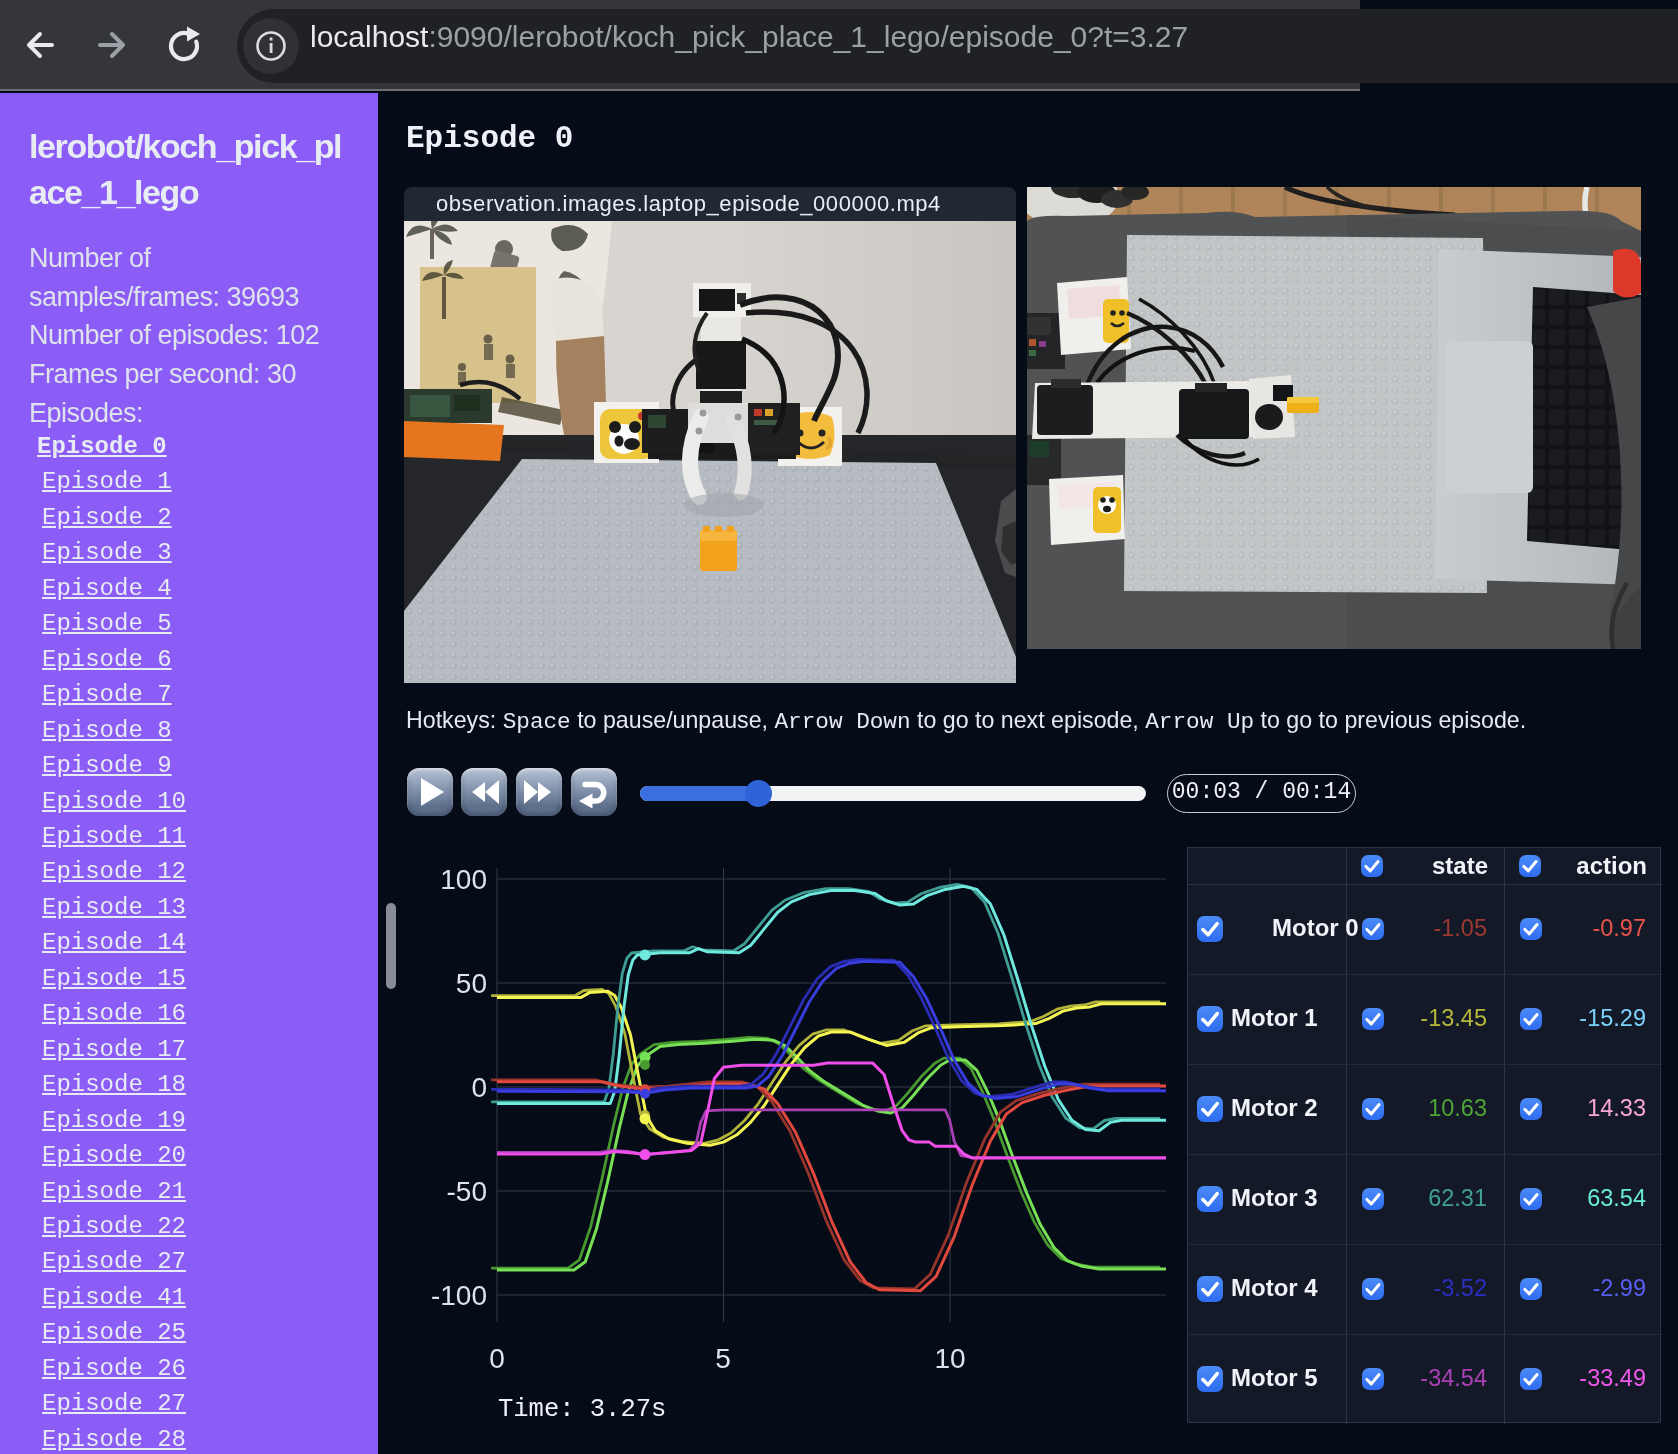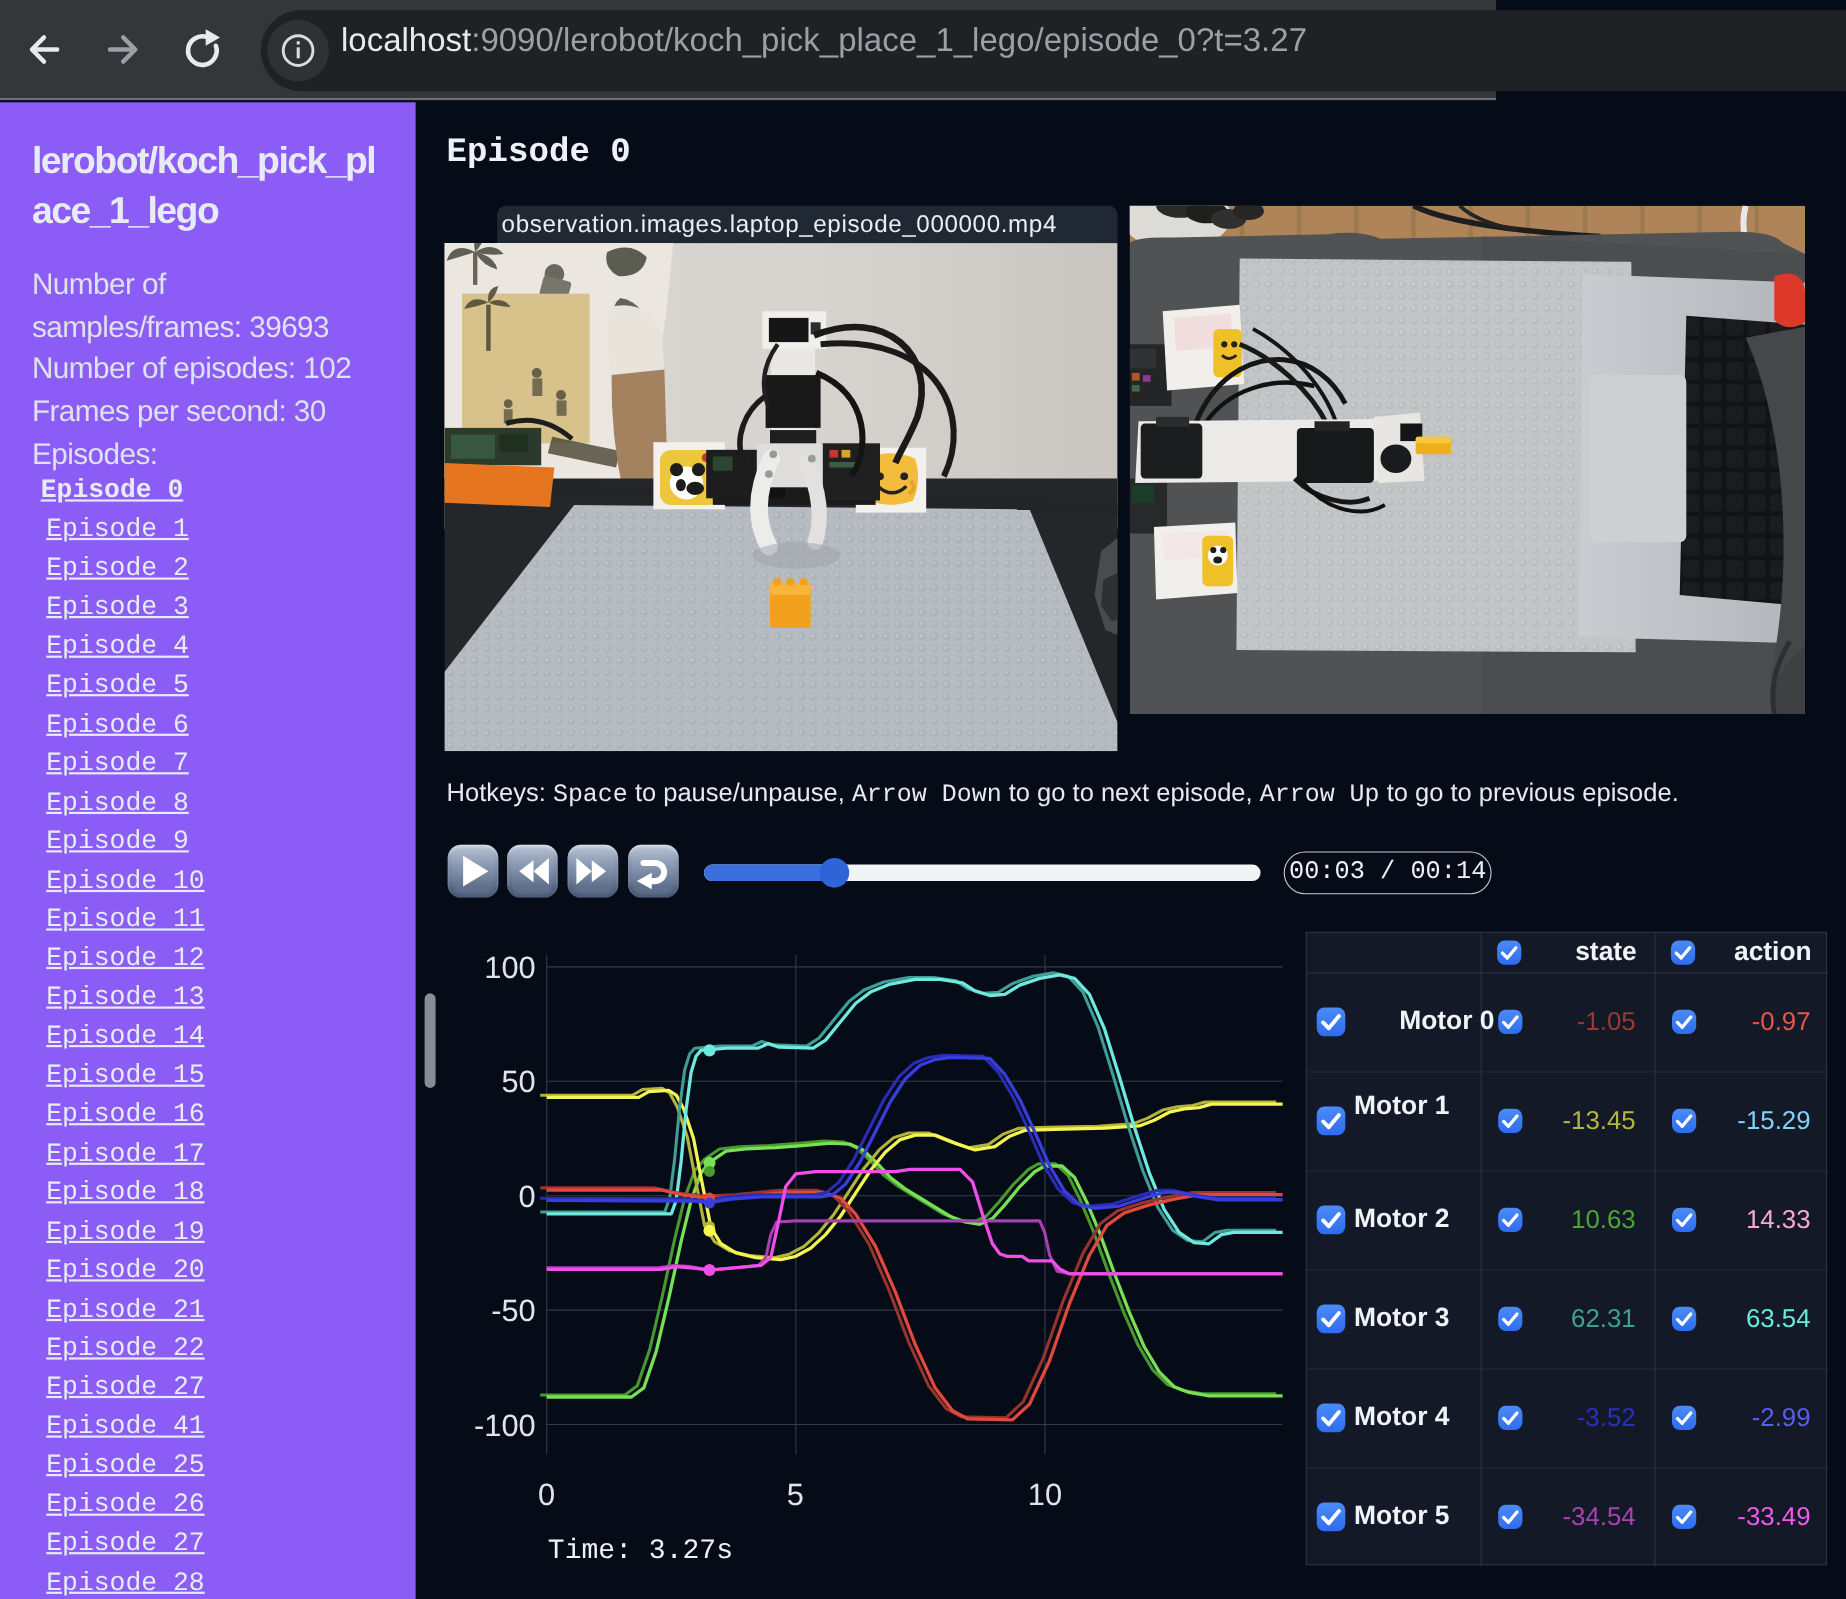--- a/index.html
+++ b/index.html
@@ -12,21 +12,21 @@
   #sidebar { position:absolute; left:0; top:93px; width:378px; height:1361px; background:#8b5cf6; overflow:hidden; }
   #sbtitle { position:absolute; left:29px; top:30px; width:330px; font-size:34px; font-weight:bold; color:#e7ebf3; line-height:46px; letter-spacing:-1.4px;}
   #sbstats { position:absolute; left:29px; top:146px; width:335px; font-size:27px; color:#dde2ec; line-height:38.7px; letter-spacing:-0.5px; }
   #eplist { position:absolute; left:42px; top:336px; font-size:24px; color:#e7ebf3; line-height:35.45px; }
   #eplist div { text-decoration:underline; white-space:pre; }
   #eplist .cur { font-weight:bold; margin-left:-5px; }
   #main { position:absolute; left:378px; top:93px; width:1300px; height:1361px; background:#060b18; }
   #scrollthumb { position:absolute; left:386px; top:903px; width:10px; height:86px; border-radius:5px; background:#878c96; }
   #eptitle { position:absolute; left:406px; top:121px; font-family:"Liberation Mono",monospace; font-size:31px; font-weight:bold; color:#eef1f7; }
   .panel { position:absolute; top:187px; }
-  .phead { height:34px; background:#202834; border-radius:8px 8px 0 0; color:#e9edf4; font-size:22px; letter-spacing:0.55px; line-height:34px; padding-left:4px;margin-left:48px; }
+  .phead { height:34px; background:#202834; border-radius:8px 8px 0 0; color:#e9edf4; font-size:22px; letter-spacing:0.55px; line-height:34px; padding-left:32px; }
   #panel1 { left:404px; width:612px; }
   #panel2 { left:1027px; width:614px; }
   #hotkeys { position:absolute; left:406px; top:707px; font-size:23.2px; color:#e6eaf2; }
   #hotkeys .mono { font-size:22.7px; }
   .btn { position:absolute; top:768px; width:46px; height:48px; border-radius:12px; background:linear-gradient(180deg,#b7c2d4 0%,#8393ad 45%,#5d6f8a 80%,#6a7b95 100%); box-shadow:inset 0 2px 3px rgba(255,255,255,.5), inset 0 -3px 5px rgba(10,20,50,.4); }
   .btn svg { position:absolute; left:0; top:0; }
   #slider-track { position:absolute; left:640px; top:786px; width:506px; height:15px; border-radius:8px; background:#f2f3f5; }
   #slider-fill { position:absolute; left:640px; top:786px; width:118px; height:15px; border-radius:8px 0 0 8px; background:#3b6fe0; }
   #slider-thumb { position:absolute; left:745px; top:780px; width:27px; height:27px; border-radius:50%; background:#2f63d8; }
   #timebadge { position:absolute; left:1167px; top:774px; width:189px; height:39px; border:1.5px solid #c8cdd6; border-radius:20px; color:#eef1f6; font-family:"Liberation Mono",monospace; font-size:23px; line-height:35px; text-align:center; white-space:nowrap; }
@@ -428,21 +428,21 @@
       <svg width="22" height="22">
         <path d="M4.907692307692307,11.423076923076923 L9.307692307692308,15.907692307692308 L17.092307692307692,6.515384615384615" fill="none" stroke="#fff" stroke-width="2.9615384615384617" stroke-linecap="round" stroke-linejoin="round"></path>
       </svg>
     </div>
     <div class="tval" style="left:349px;top:67px;width:109px;color:#ea554b;">-0.97</div>
     <div class="cb" style="left:9px;top:158px;width:26px;height:26px;">
       <svg width="26" height="26">
         <path d="M5.8,13.5 L11.0,18.8 L20.2,7.7" fill="none" stroke="#fff" stroke-width="3.5" stroke-linecap="round" stroke-linejoin="round"></path>
       </svg>
     </div>
-    <div class="tlabel" style="left:43px;top:144px;">Motor 1</div>
+    <div class="tlabel" style="left:43px;top:156px;">Motor 1</div>
     <div class="cb" style="left:174px;top:160px;width:22px;height:22px;">
       <svg width="22" height="22">
         <path d="M4.907692307692307,11.423076923076923 L9.307692307692308,15.907692307692308 L17.092307692307692,6.515384615384615" fill="none" stroke="#fff" stroke-width="2.9615384615384617" stroke-linecap="round" stroke-linejoin="round"></path>
       </svg>
     </div>
     <div class="tval" style="left:192px;top:157px;width:107px;color:#b5b73c;">-13.45</div>
     <div class="cb" style="left:332px;top:160px;width:22px;height:22px;">
       <svg width="22" height="22">
         <path d="M4.907692307692307,11.423076923076923 L9.307692307692308,15.907692307692308 L17.092307692307692,6.515384615384615" fill="none" stroke="#fff" stroke-width="2.9615384615384617" stroke-linecap="round" stroke-linejoin="round"></path>
       </svg>

